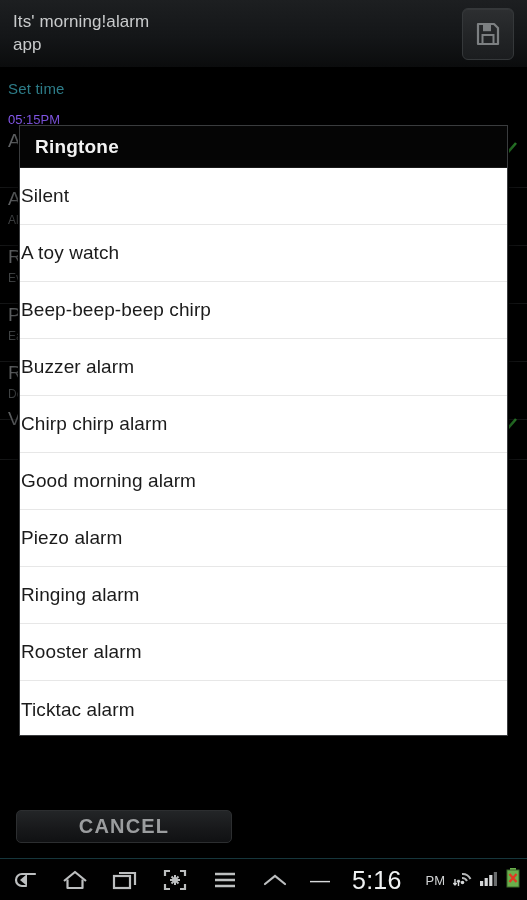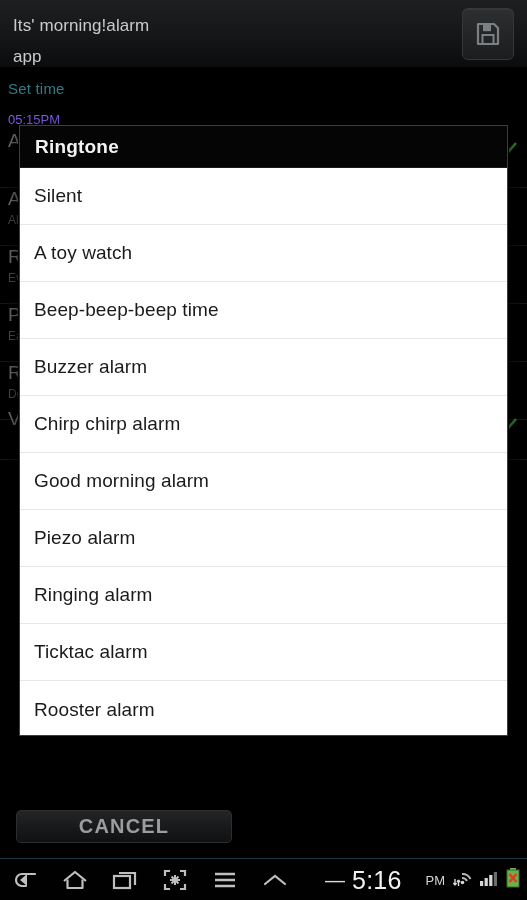--- a/index.html
+++ b/index.html
@@ -11,21 +11,21 @@
   }
 
   
   #titlebar{
     position:absolute; left:0; top:0; width:527px; height:68px;
     background:linear-gradient(180deg,#1d1f21 0%,#141618 55%,#0b0c0d 100%);
     border-bottom:1px solid #000;
   }
   #app-title{
     position:absolute; left:13px; top:10px; width:380px;
-    font-size:17px; line-height:31px; color:#c9cbcc; font-weight:400;
+    font-size:17px; line-height:23px; color:#c9cbcc; font-weight:400;
     letter-spacing:.1px; white-space:pre-line;
   }
   #save-button{
     position:absolute; right:13px; top:8px; width:52px; height:52px;
     border-radius:6px;
     background:linear-gradient(180deg,#2d2f31 0%,#232527 50%,#1b1d1f 100%);
     border:1px solid #35383a;
     box-shadow:0 1px 0 rgba(255,255,255,.04) inset;
     display:flex; align-items:center; justify-content:center;
   }
@@ -70,21 +70,21 @@
   }
   #dialog-title{
     padding-left:15px; font-size:19px; font-weight:bold; color:#f2f2f2;
     letter-spacing:.2px;
   }
   #ringtone-list{
     height:569px; background:#fff; overflow:hidden;
   }
   .ringtone-item{
     height:57px; display:flex; align-items:center;
-    padding-left:14px;
+    padding-left:1px;
     border-bottom:1px solid #e7e7e7;
     background:#fff;
   }
   .ringtone-item:last-child{ border-bottom:none; }
   .ringtone-label{
     font-size:19px; color:#1b1b1b; letter-spacing:.1px;
   }
 
   
   #action-bar{
@@ -108,21 +108,21 @@
     display:flex; align-items:center;
   }
   .nav-icon{
     width:50px; height:42px; display:flex; align-items:center; justify-content:center;
   }
   #status-area{
     position:absolute; right:6px; top:0; height:42px;
     display:flex; align-items:center; gap:6px;
   }
   #status-dash{ color:#d8dadb; font-size:20px; line-height:1; margin-right:1px; }
-  #clock-time{ font-size:25px; color:#f0f2f3; letter-spacing:.2px; }
+  #clock-time{ font-size:25px; color:#f0f2f3; letter-spacing:.2px;margin-left:15px; }
   #clock-ampm{ font-size:13px; color:#d0d2d3; margin-left:18px; }
 </style>
 </head>
 <body>
 
 <div id="titlebar">
   <div id="app-title">Its' morning!alarm
 app</div>
   <div id="save-button">
     <span>
@@ -180,42 +180,42 @@
     <span id="dialog-title">Ringtone</span>
   </div>
   <div id="ringtone-list">
     <div class="ringtone-item">
       <span class="ringtone-label">Silent</span>
     </div>
     <div class="ringtone-item">
       <span class="ringtone-label">A toy watch</span>
     </div>
     <div class="ringtone-item">
-      <span class="ringtone-label">Beep-beep-beep time</span>
+      <span class="ringtone-label">Beep-beep-beep chirp</span>
     </div>
     <div class="ringtone-item">
       <span class="ringtone-label">Buzzer alarm</span>
     </div>
     <div class="ringtone-item">
       <span class="ringtone-label">Chirp chirp alarm</span>
     </div>
     <div class="ringtone-item">
       <span class="ringtone-label">Good morning alarm</span>
     </div>
     <div class="ringtone-item">
       <span class="ringtone-label">Piezo alarm</span>
     </div>
     <div class="ringtone-item">
       <span class="ringtone-label">Ringing alarm</span>
     </div>
     <div class="ringtone-item">
+      <span class="ringtone-label">Rooster alarm</span>
+    </div>
+    <div class="ringtone-item">
       <span class="ringtone-label">Ticktac alarm</span>
-    </div>
-    <div class="ringtone-item">
-      <span class="ringtone-label">Rooster alarm</span>
     </div>
   </div>
 </div>
 
 <div id="action-bar">
   <div id="cancel-button" class="action-btn">CANCEL</div>
 </div>
 
 <div id="navbar">
   <div class="nav-icon">

